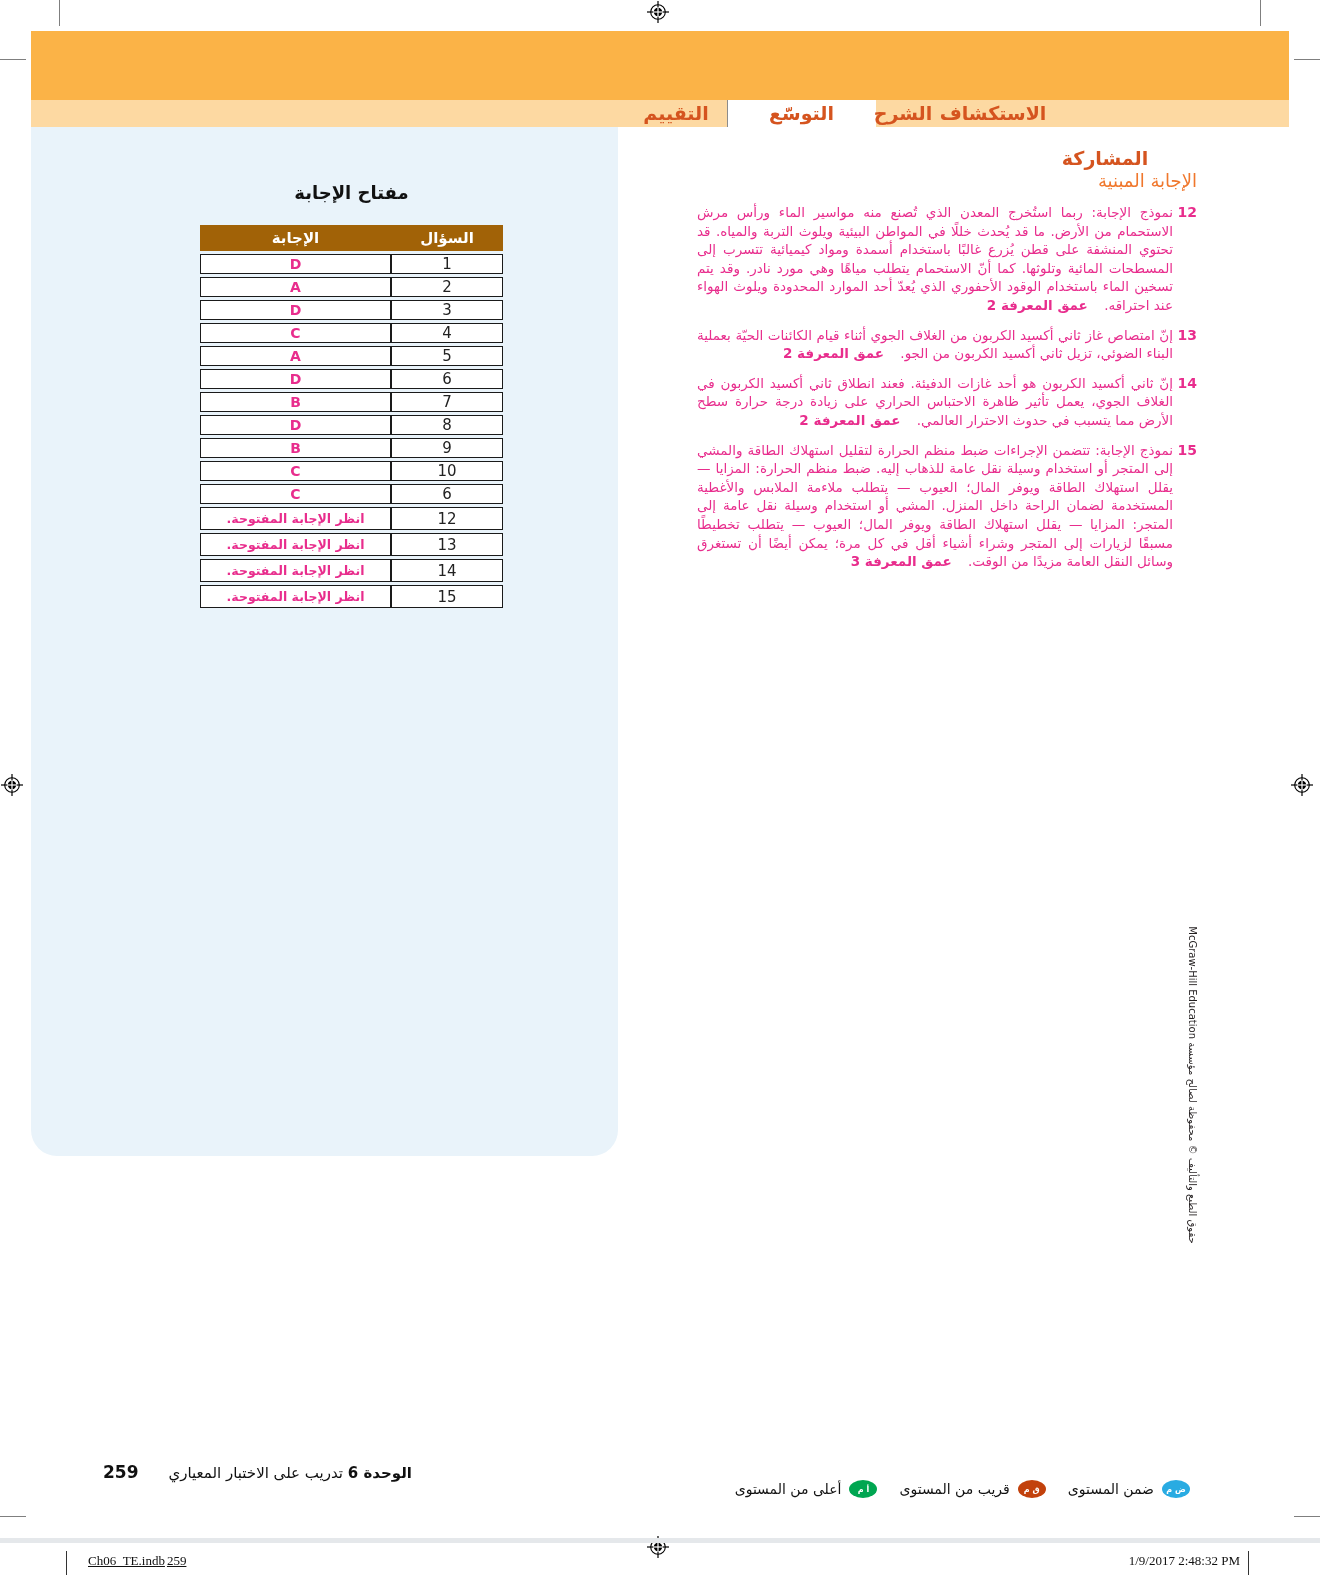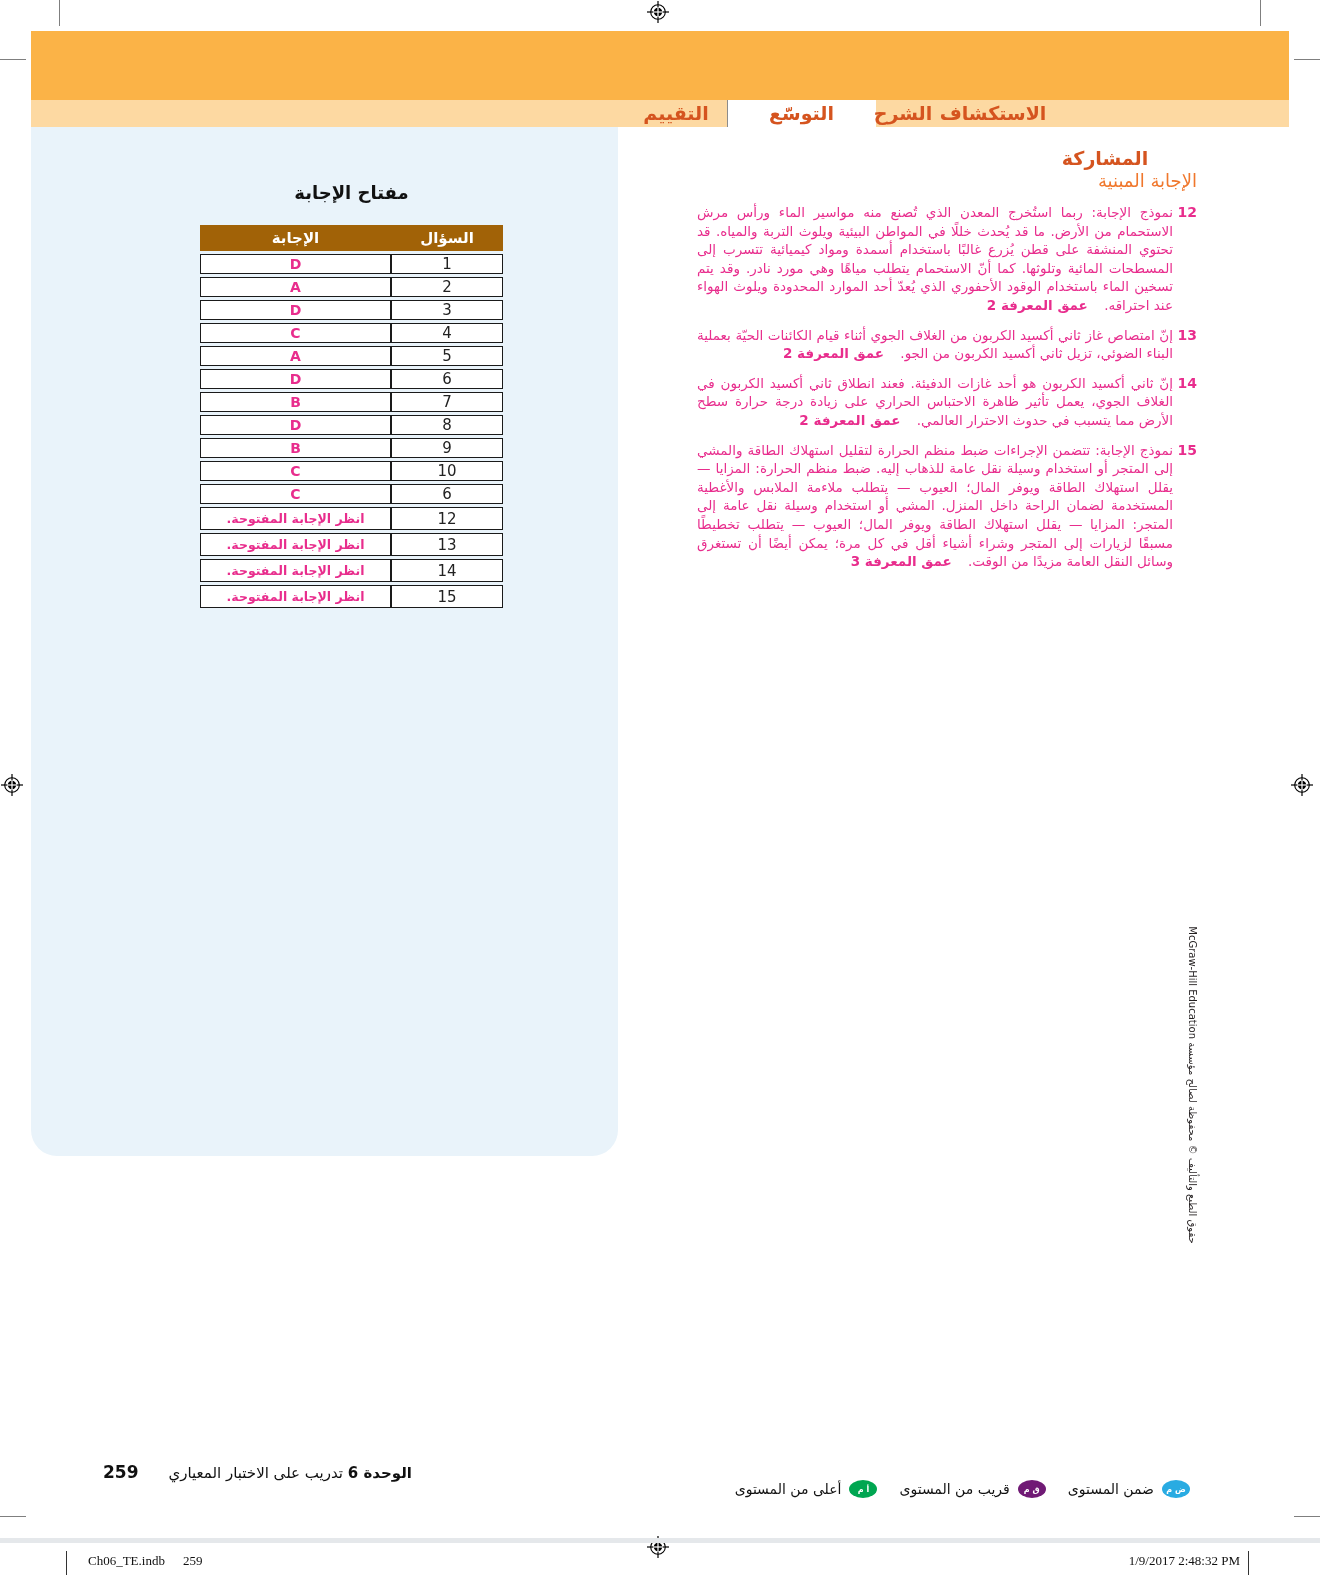--- a/index.html
+++ b/index.html
@@ -54,21 +54,21 @@
             display:flex; gap:22px; align-items:center; }
   .legend-item { display:flex; align-items:center; gap:8px; direction:rtl; }
   .legend-oval { display:inline-flex; align-items:center; justify-content:center;
                  width:28px; height:18px; border-radius:50%;
                  color:#fff; font-size:8px; font-weight:bold; }
   .legend-label { font-size:14px; color:#111; }
   
   .print-band { position:absolute; left:0; top:1538px; width:1320px; height:5px; background:#e5e8eb; }
   .print-tick { position:absolute; width:1px; height:24px; background:#333; top:1551px; }
   .print-text { position:absolute; top:1553px; font-family:"Liberation Serif", serif; font-size:13px; color:#111; }
-  .print-left { left:88px; display:flex; gap:18px; }
+  .print-left { left:88px; display:flex; gap:2px;text-decoration:underline; }
   .print-right { right:80px; }
 </style>
 </head>
 <body>
 
 <div class="cropline" style="left:59px;top:0;width:1px;height:26px;"></div>
 <div class="cropline" style="left:0;top:59px;width:26px;height:1px;"></div>
 <div class="cropline" style="left:1260px;top:0;width:1px;height:26px;"></div>
 <div class="cropline" style="left:1294px;top:59px;width:26px;height:1px;"></div>
 <div class="cropline" style="left:0;top:1516px;width:26px;height:1px;"></div>
@@ -221,21 +221,21 @@
   <span class="footer-page">259</span>
   <span class="footer-unit" dir="rtl"><b>الوحدة 6</b> <span>تدريب على الاختبار المعياري</span></span>
 </div>
 
 <div class="legend">
     <div class="legend-item">
     <span class="legend-oval" style="background-color: rgb(41, 171, 226);">ض م</span>
     <span class="legend-label">ضمن المستوى</span>
   </div>
     <div class="legend-item">
-    <span class="legend-oval" style="background-color: #701a75;">ق م</span>
+    <span class="legend-oval" style="background-color: #c2410c;">ق م</span>
     <span class="legend-label">قريب من المستوى</span>
   </div>
     <div class="legend-item">
     <span class="legend-oval" style="background-color: rgb(0, 166, 81);">أ م</span>
     <span class="legend-label">أعلى من المستوى</span>
   </div>
   </div>
 
 <div class="print-band"></div>
 <div class="print-tick" style="left:66px;"></div>

